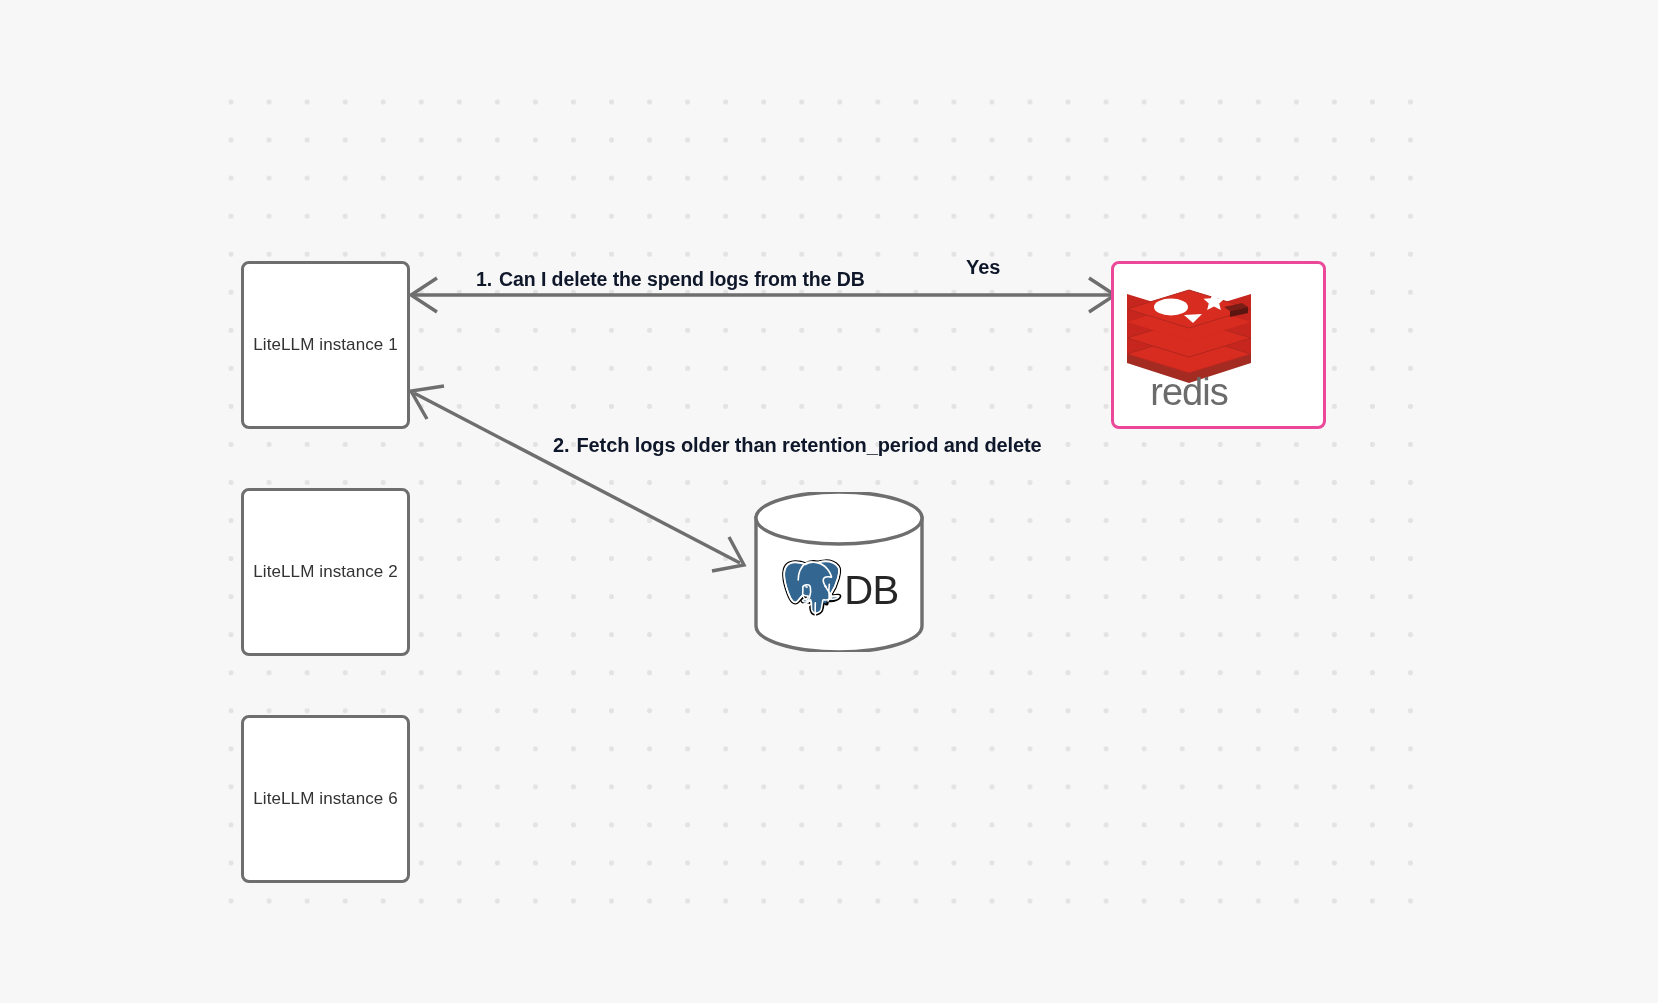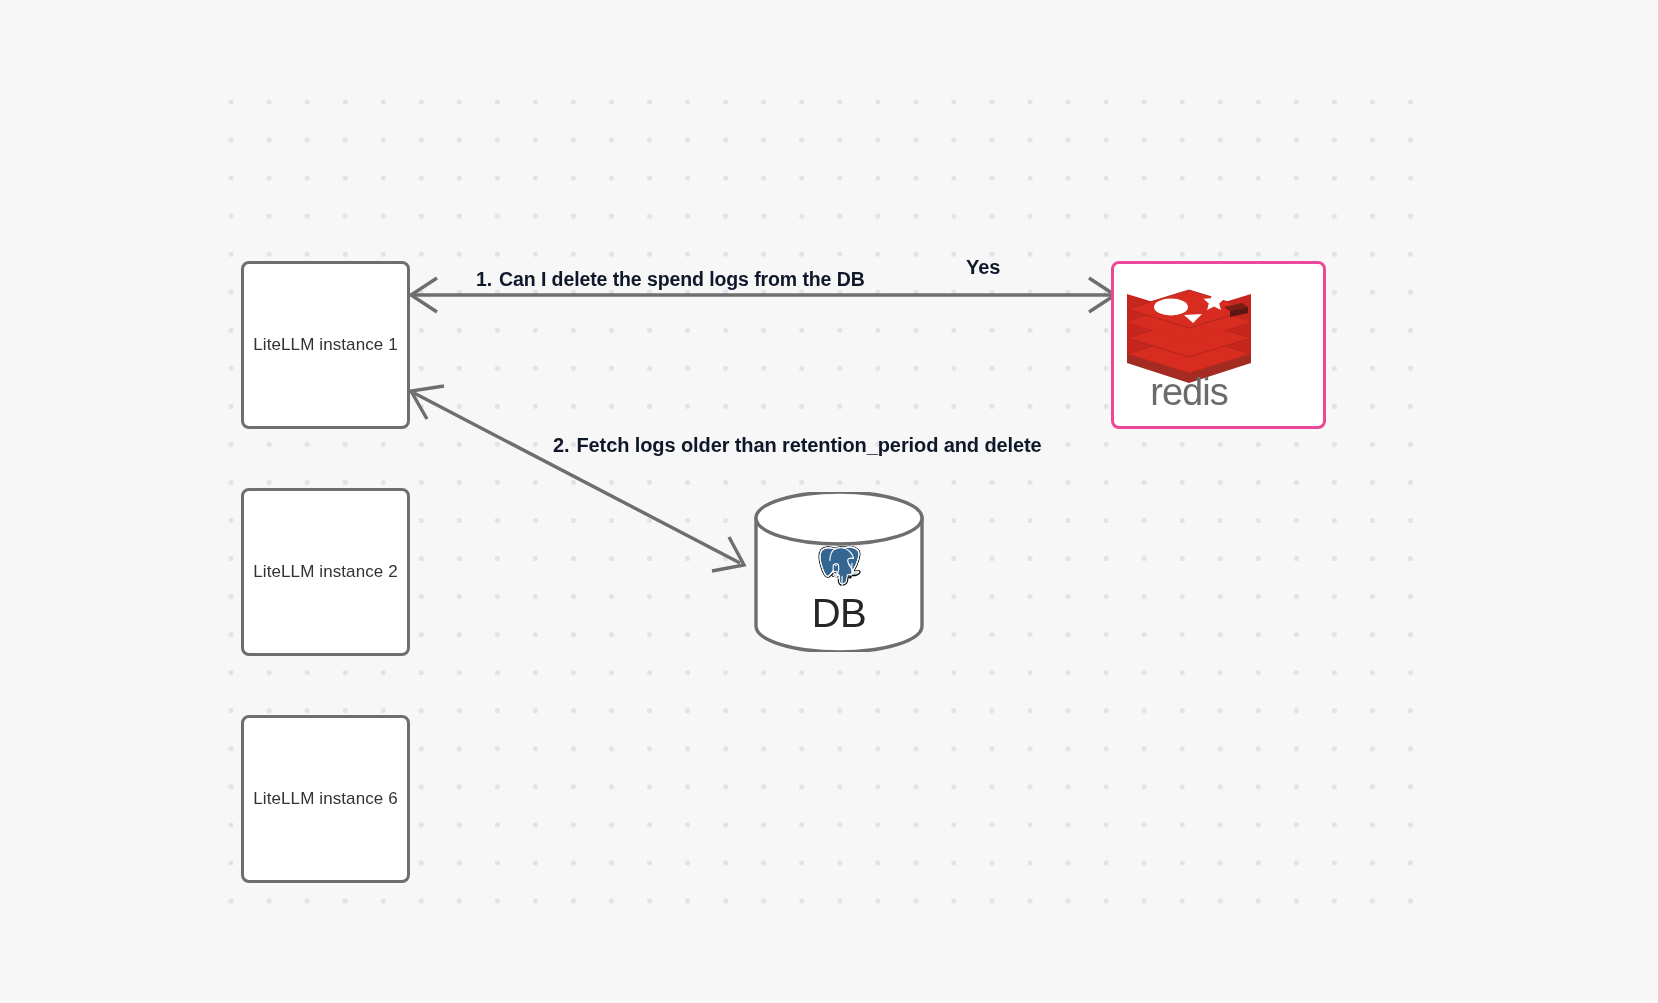--- a/index.html
+++ b/index.html
@@ -96,21 +96,20 @@
   }
   #db-node .db-inner {
     position: absolute;
     left: 0;
     top: 52px;
     width: 174px;
     height: 92px;
     display: flex;
     align-items: center;
     justify-content: center;
-    flex-direction: column;
   }
   #db-node .pg-logo {
     width: 64px;
     height: 66px;
     display: block;
     margin-right: 1px;
   }
   #db-node .db-text {
     font-size: 40px;
     color: #262626;

